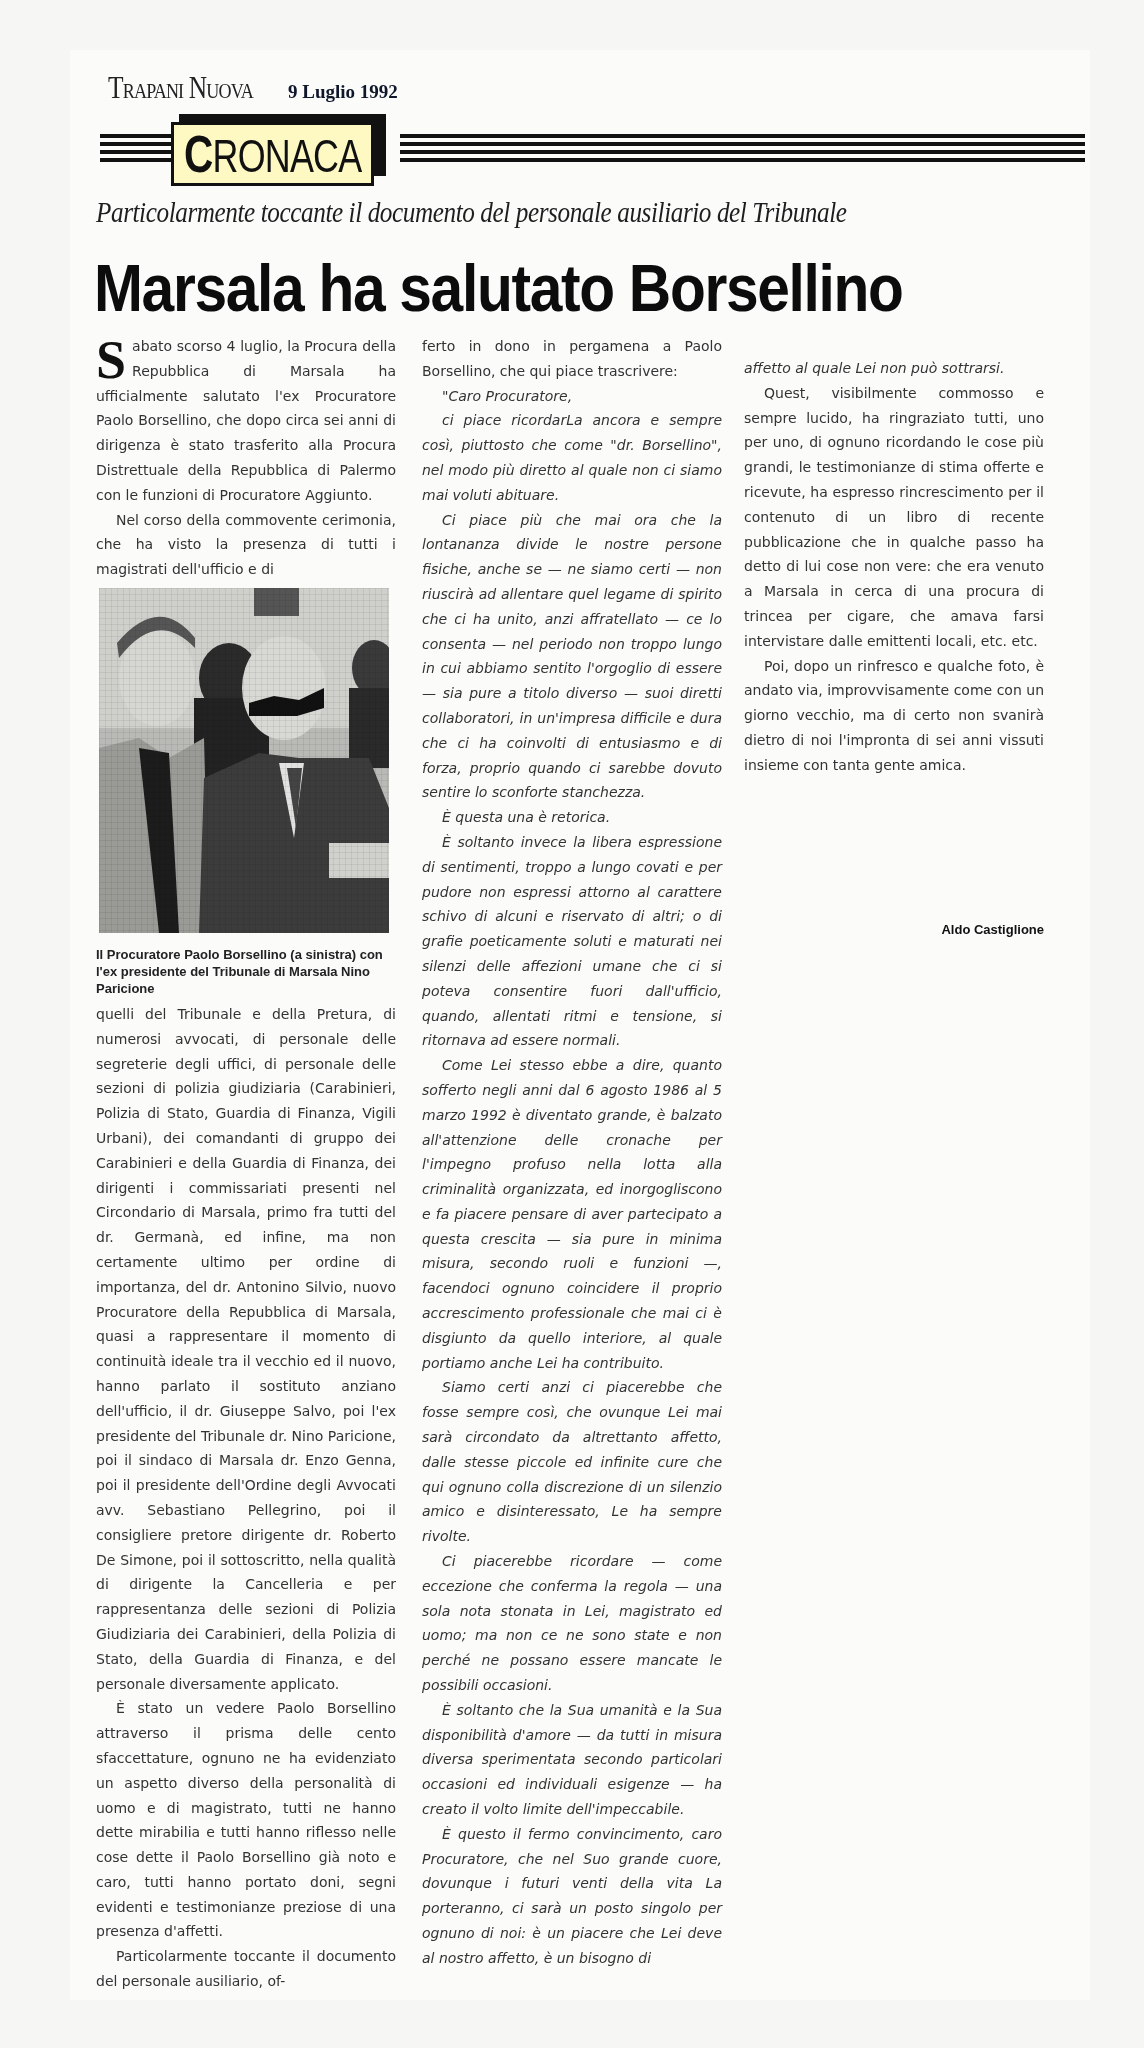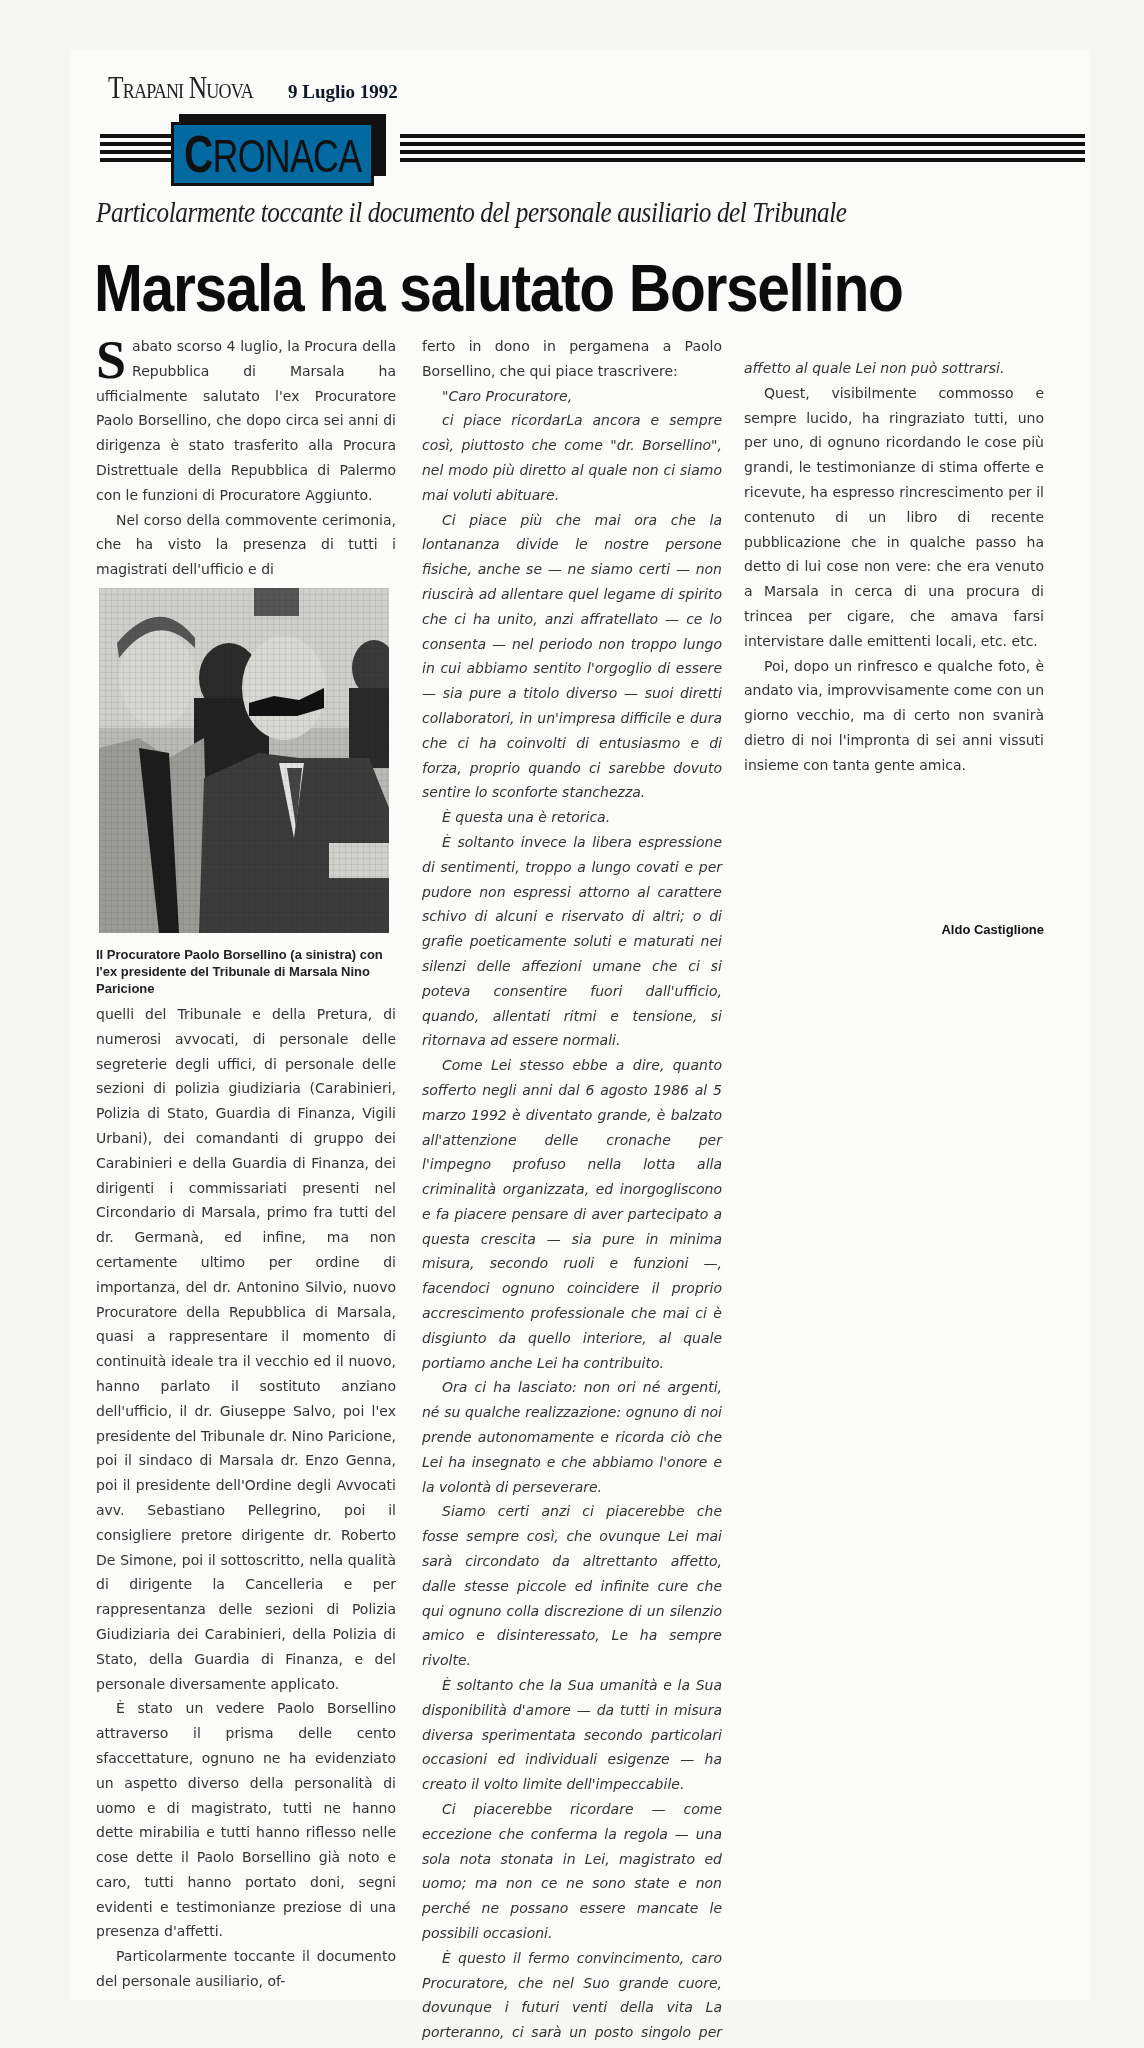--- a/index.html
+++ b/index.html
@@ -24,21 +24,21 @@
 
   .rubric { position: absolute; left: 100px; top: 114px; width: 990px; height: 80px; }
   .rules-left { position: absolute; left: 0; top: 20px; width: 80px; height: 30px; }
   .rules-right { position: absolute; left: 300px; top: 20px; width: 685px; height: 30px; }
   .rules-left i, .rules-right i {
     display: block; height: 4px; background: #111; margin-bottom: 4px;
   }
   .rubric-shadow { position: absolute; left: 79px; top: 0px; width: 207px; height: 62px; background: #111; }
   .rubric-box {
     position: absolute; left: 71px; top: 8px; width: 203px; height: 64px;
-    background: #0369a1; border: 3px solid #111; box-sizing: border-box;
+    background: #fef9c3; border: 3px solid #111; box-sizing: border-box;
     display: flex; align-items: center; justify-content: center;
   }
   .rubric-label {
     font-family: "Liberation Sans", sans-serif; font-size: 46px; letter-spacing: -1px;
     color: #111; transform: scaleX(0.78); display: inline-block;
   }
   .rubric-label .big { font-size: 52px; font-weight: bold; }
 
   .kicker {
     position: absolute; left: 96px; top: 195px; width: 1000px;
@@ -154,24 +154,23 @@
 </div>
 
 <div class="col col2">
   <p class="noindent upright">ferto in dono in pergamena a Paolo Borsellino, che qui piace trascrivere:</p>
   <p>"Caro Procuratore,</p>
   <p>ci piace ricordarLa ancora e sempre così, piuttosto che come "dr. Borsellino", nel modo più diretto al quale non ci siamo mai voluti abituare.</p>
   <p>Ci piace più che mai ora che la lontananza divide le nostre persone fisiche, anche se — ne siamo certi — non riuscirà ad allentare quel legame di spirito che ci ha unito, anzi affratellato — ce lo consenta — nel periodo non troppo lungo in cui abbiamo sentito l'orgoglio di essere — sia pure a titolo diverso — suoi diretti collaboratori, in un'impresa difficile e dura che ci ha coinvolti di entusiasmo e di forza, proprio quando ci sarebbe dovuto sentire lo sconforte stanchezza.</p>
   <p>È questa una è retorica.</p>
   <p>È soltanto invece la libera espressione di sentimenti, troppo a lungo covati e per pudore non espressi attorno al carattere schivo di alcuni e riservato di altri; o di grafie poeticamente soluti e maturati nei silenzi delle affezioni umane che ci si poteva consentire fuori dall'ufficio, quando, allentati ritmi e tensione, si ritornava ad essere normali.</p>
   <p>Come Lei stesso ebbe a dire, quanto sofferto negli anni dal 6 agosto 1986 al 5 marzo 1992 è diventato grande, è balzato all'attenzione delle cronache per l'impegno profuso nella lotta alla criminalità organizzata, ed inorgogliscono e fa piacere pensare di aver partecipato a questa crescita — sia pure in minima misura, secondo ruoli e funzioni —, facendoci ognuno coincidere il proprio accrescimento professionale che mai ci è disgiunto da quello interiore, al quale portiamo anche Lei ha contribuito.</p>
-  <p>Ora ci ha lasciato: non ori né argenti, né su qualche realizzazione: ognuno di noi prende autonomamente e ricorda ciò che Lei ha insegnato e che abbiamo l'onore e la volontà di perseverare.</p>
   <p>Siamo certi anzi ci piacerebbe che fosse sempre così, che ovunque Lei mai sarà circondato da altrettanto affetto, dalle stesse piccole ed infinite cure che qui ognuno colla discrezione di un silenzio amico e disinteressato, Le ha sempre rivolte.</p>
+  <p>Ci piacerebbe ricordare — come eccezione che conferma la regola — una sola nota stonata in Lei, magistrato ed uomo; ma non ce ne sono state e non perché ne possano essere mancate le possibili occasioni.</p>
   <p>È soltanto che la Sua umanità e la Sua disponibilità d'amore — da tutti in misura diversa sperimentata secondo particolari occasioni ed individuali esigenze — ha creato il volto limite dell'impeccabile.</p>
-  <p>Ci piacerebbe ricordare — come eccezione che conferma la regola — una sola nota stonata in Lei, magistrato ed uomo; ma non ce ne sono state e non perché ne possano essere mancate le possibili occasioni.</p>
   <p>È questo il fermo convincimento, caro Procuratore, che nel Suo grande cuore, dovunque i futuri venti della vita La porteranno, ci sarà un posto singolo per ognuno di noi: è un piacere che Lei deve al nostro affetto, è un bisogno di</p>
 </div>
 
 <div class="col col3">
   <p class="noindent italic">affetto al quale Lei non può sottrarsi.</p>
   <p>Quest, visibilmente commosso e sempre lucido, ha ringraziato tutti, uno per uno, di ognuno ricordando le cose più grandi, le testimonianze di stima offerte e ricevute, ha espresso rincrescimento per il contenuto di un libro di recente pubblicazione che in qualche passo ha detto di lui cose non vere: che era venuto a Marsala in cerca di una procura di trincea per cigare, che amava farsi intervistare dalle emittenti locali, etc. etc.</p>
   <p>Poi, dopo un rinfresco e qualche foto, è andato via, improvvisamente come con un giorno vecchio, ma di certo non svanirà dietro di noi l'impronta di sei anni vissuti insieme con tanta gente amica.</p>
 </div>
 <div class="byline">Aldo Castiglione</div>
 

